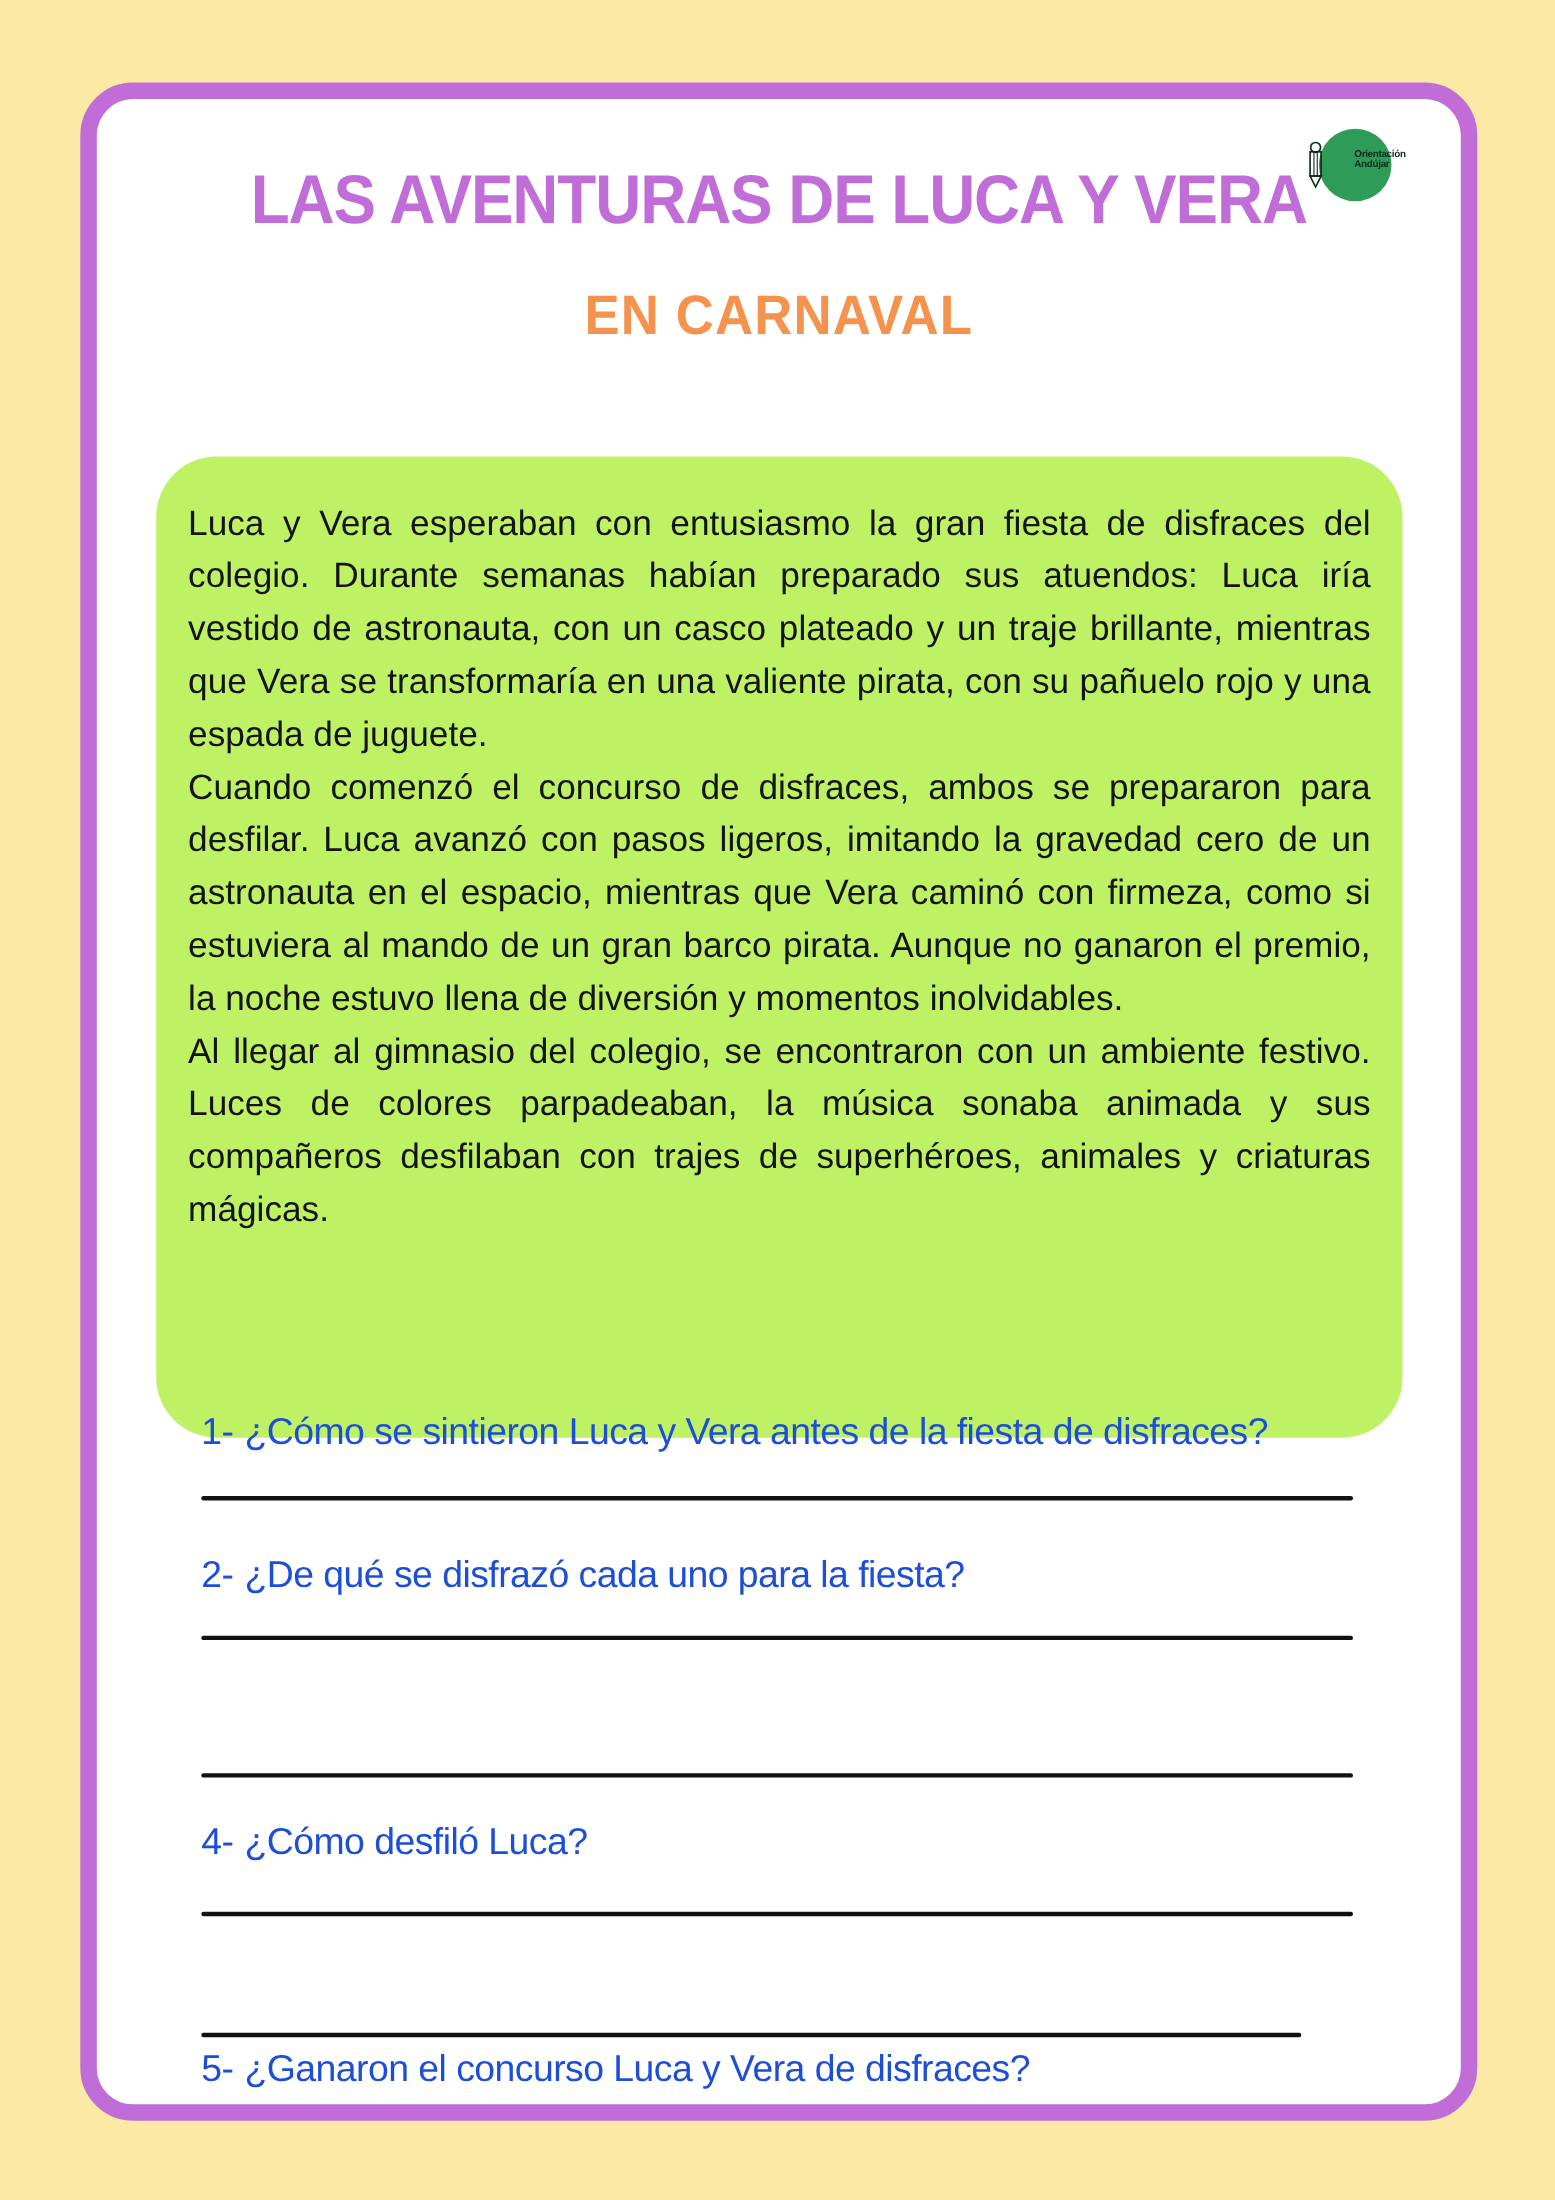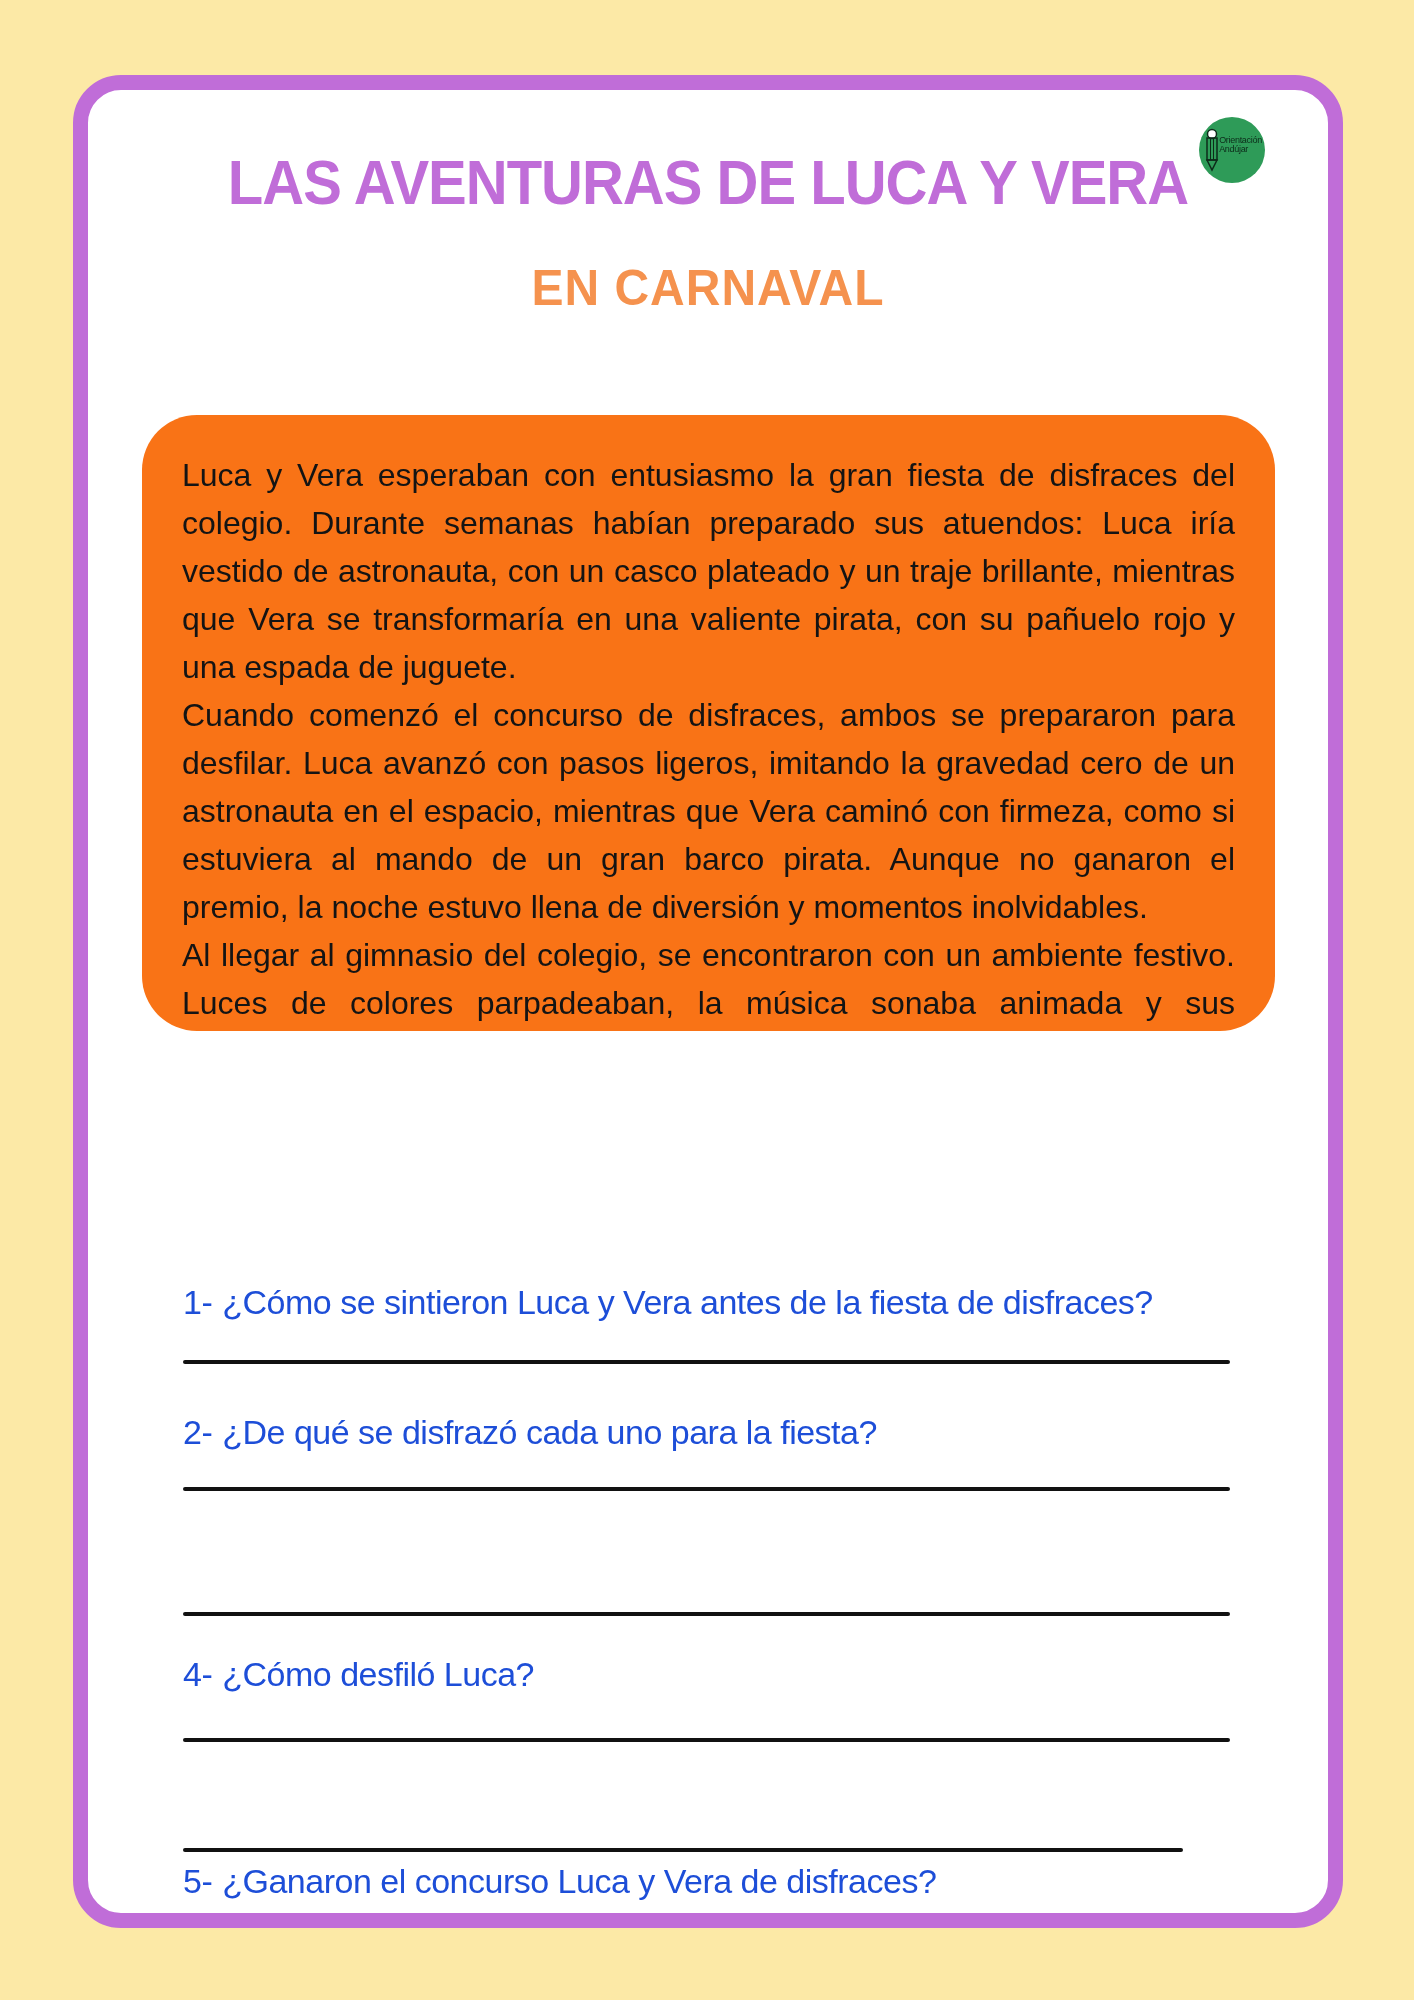--- a/index.html
+++ b/index.html
@@ -15,39 +15,39 @@
     box-sizing:border-box;background:#ffffff;
     border:15px solid #C06DD8;border-radius:48px;
   }
   .logo{
     position:absolute;left:1111px;top:27px;width:66px;height:66px;
     background:#2E9B58;border-radius:50%;
     display:flex;align-items:center;justify-content:center;gap:1px;
   }
   .logo svg{display:block;}
   .logo-text{display:flex;flex-direction:column;line-height:9px;margin-left:-4px;margin-top:-10px;}
-  .logo-text span{font-size:9px;font-weight:normal;color:#0d2b1a;letter-spacing:-0.3px;}
+  .logo-text span{font-size:9px;font-weight:bold;color:#0d2b1a;letter-spacing:-0.3px;padding-left:28px;}
   .title{
     position:absolute;left:0;top:58px;width:100%;margin:0;
     text-align:center;font-size:58px;font-weight:bold;letter-spacing:-1px;
     color:#C06DD8;transform:scaleY(1.08);
   }
   .subtitle{
     position:absolute;left:0;top:170px;width:100%;margin:0;
     text-align:center;font-size:48px;font-weight:bold;letter-spacing:1px;
     color:#F5924E;transform:scaleY(1.05);
   }
   .instruction{
     position:absolute;left:0;top:278px;width:100%;margin:0;
     text-align:center;font-size:30px;font-weight:bold;color:#141414;
   }
   .story-box{
-    position:absolute;left:54px;top:325px;width:1133px;height:616px;
-    box-sizing:border-box;background:#f97316;border-radius:55px;
-    padding:36px 40px;overflow:hidden;
+    position:absolute;left:54px;top:325px;width:1133px;height:892px;
+    box-sizing:border-box;background:#bef264;border-radius:55px;
+    padding:36px 29px;overflow:hidden;
   }
   .story-box p{
     margin:0;font-size:32px;line-height:48px;color:#141414;
     text-align:justify;
   }
   .question{
     position:absolute;left:95px;width:1140px;
     font-size:34px;letter-spacing:-0.5px;color:#1d4ed8;white-space:nowrap;
   }
   .q-num{margin-right:10px;}

